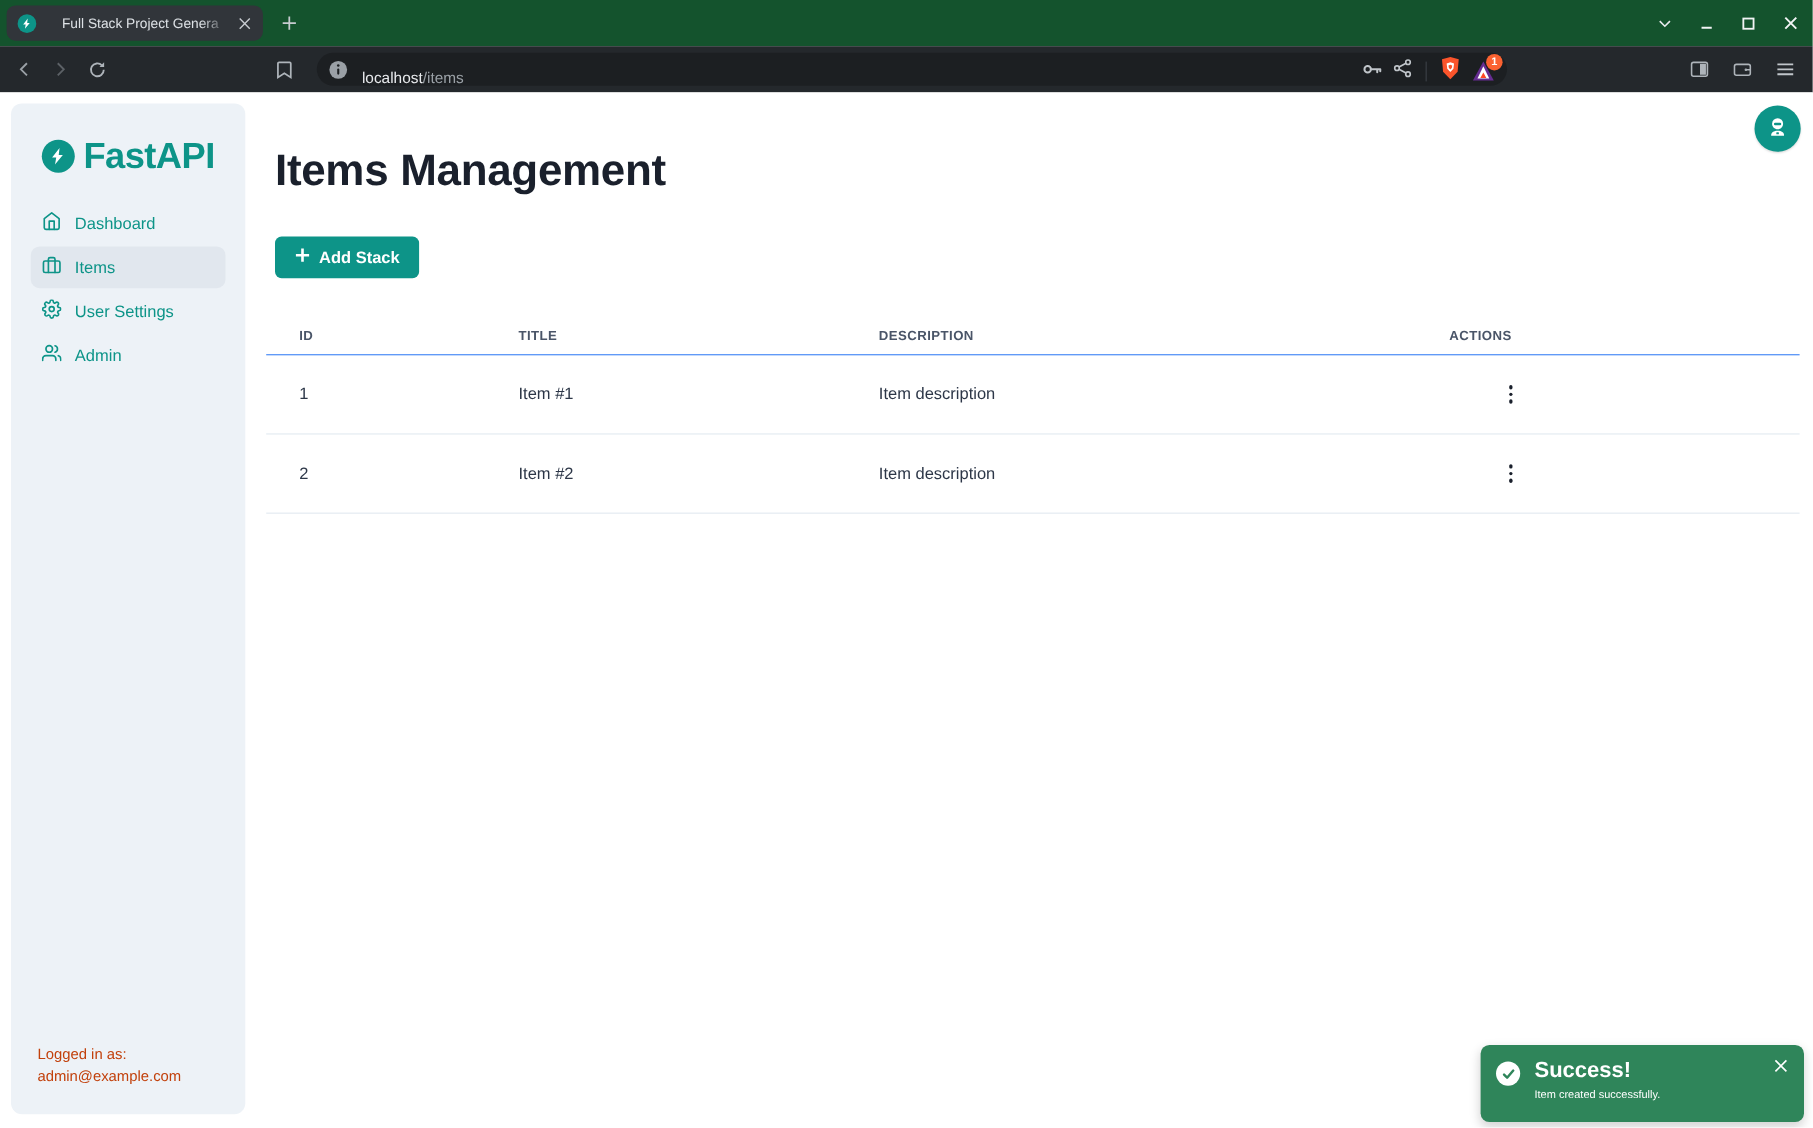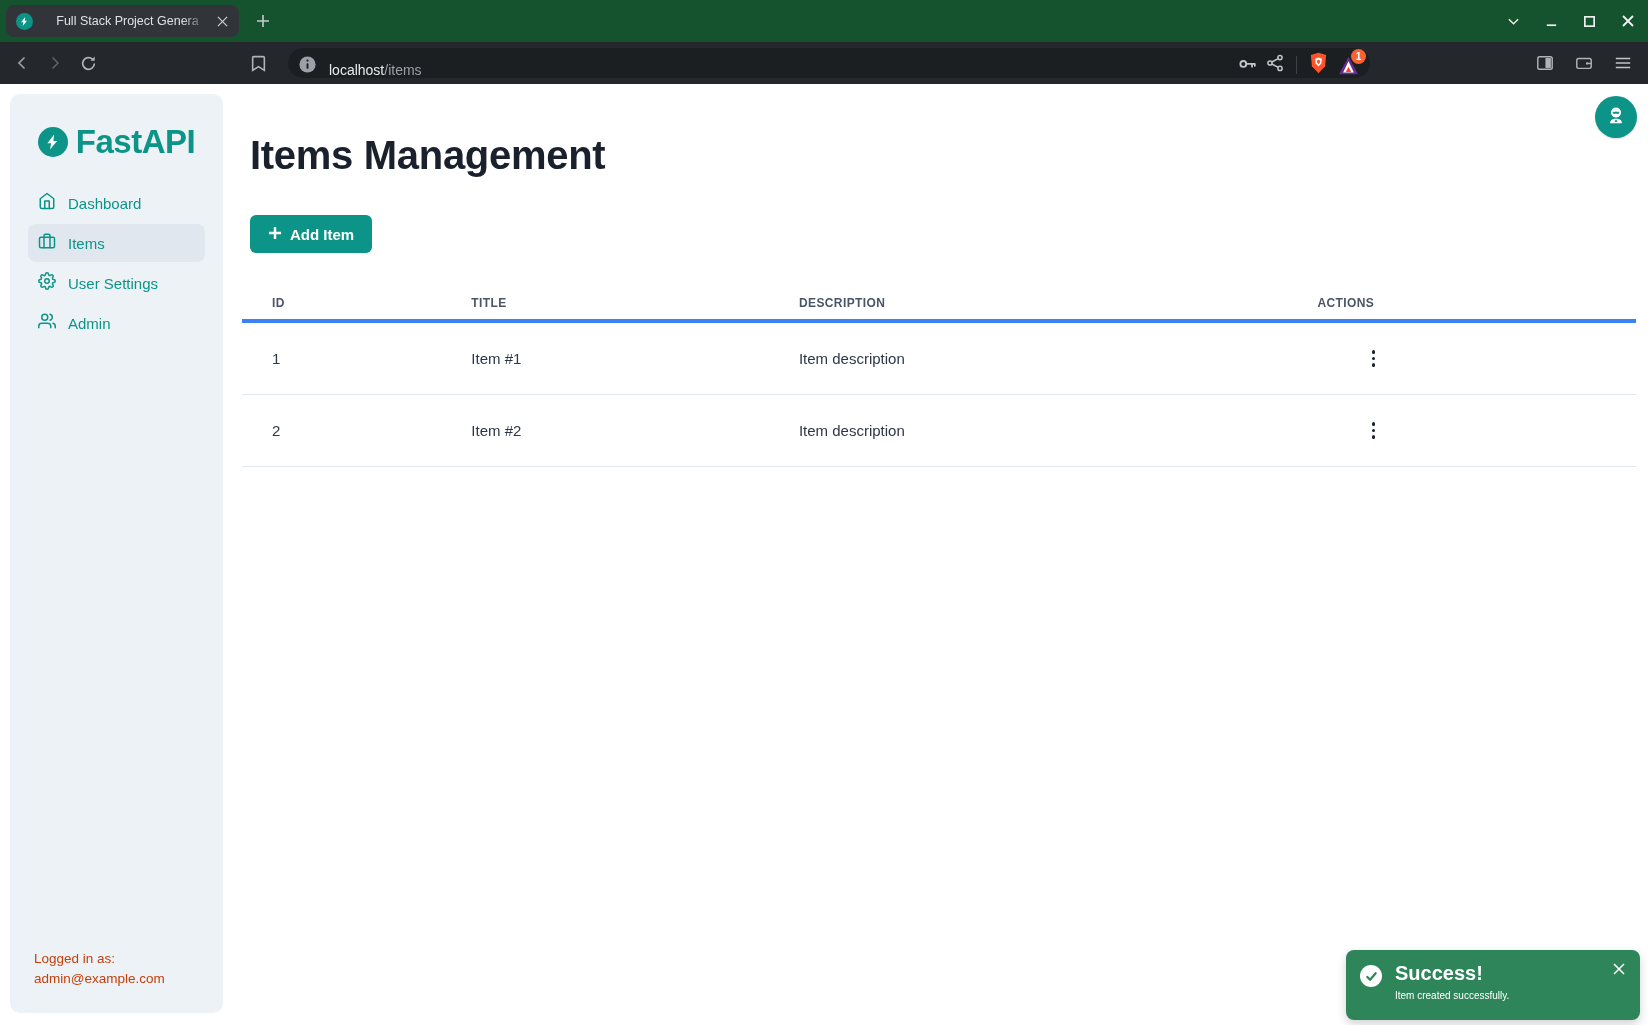--- a/index.html
+++ b/index.html
@@ -45,21 +45,21 @@
   .sidebar-footer { position:absolute; left:24px; bottom:24px; color:#c2410c; font-size:13.5px; line-height:20px; }
 
   .avatar-btn { position:absolute; top:12px; right:11px; width:42px; height:42px; border-radius:50%; background:#0d9488; display:flex; align-items:center; justify-content:center; cursor:pointer; box-shadow:0 1px 2px rgba(0,0,0,.15); }
 
   .content { position:absolute; left:242px; right:12px; top:0; }
   .page-title { margin-top:49px; margin-left:8px; font-size:40px; font-weight:bold; color:#1a202c; letter-spacing:-0.3px; }
   .add-btn { margin-top:37px; margin-left:8px; height:38px; padding:0 18px; background:#0d9488; color:#fff; font-size:15px; font-weight:bold; border:none; border-radius:6px; display:inline-flex; align-items:center; gap:8px; cursor:pointer; font-family:inherit; }
 
   .items-table { margin-top:34px; width:100%; }
   .trow { display:grid; grid-template-columns:14.3% 23.5% 37.2% 25%; align-items:center; }
-  .thead-row { height:36px; border-bottom:4px solid #3b82f6; }
+  .thead-row { height:36px; border-bottom:1px solid #3b82f6; }
   .th { font-size:12px; font-weight:bold; color:#4a5568; letter-spacing:0.4px; padding-left:30px; }
   .tbody-row { height:72px; border-bottom:1px solid #e1e9f0; }
   .td { font-size:15px; color:#2d3748; padding-left:30px; }
   .kebab-btn { width:24px; height:24px; margin-left:44px; display:flex; flex-direction:column; align-items:center; justify-content:center; gap:3px; background:none; border:none; cursor:pointer; }
   .kebab-btn i { width:3.5px; height:3.5px; border-radius:50%; background:#1a202c; }
 
   
   .toast { position:absolute; right:8px; bottom:5px; width:294px; height:70px; background:#2f855a; border-radius:8px; box-shadow:0 4px 10px rgba(0,0,0,.18); display:flex; padding:12px 14px; color:#fff; }
   .toast-check { width:22px; height:22px; border-radius:50%; background:#fff; flex:none; margin-top:3px; display:flex; align-items:center; justify-content:center; }
   .toast-body { margin-left:13px; }
@@ -284,21 +284,21 @@
 
     <main class="content">
       <h1 class="page-title">Items Management</h1>
 
       <button class="add-btn">
         <span>
           <svg width="14" height="14" viewBox="0 0 14 14">
               <path stroke="#fff" stroke-width="2.4" d="M7 1v12M1 7h12"></path>
             </svg>
         </span>
-        <span>Add Item</span>
+        <span>Add Stack</span>
       </button>
 
       <div class="items-table">
         <div class="trow thead-row">
           <div class="th">ID</div>
           <div class="th">TITLE</div>
           <div class="th">DESCRIPTION</div>
           <div class="th">ACTIONS</div>
         </div>
 

